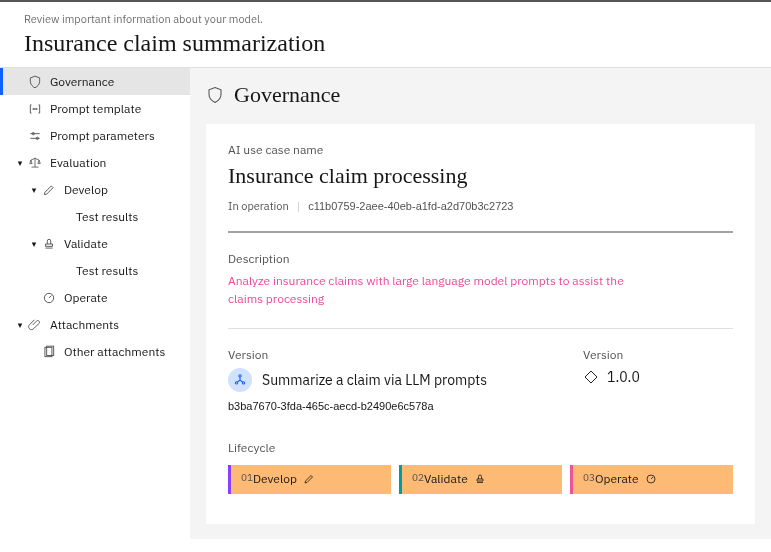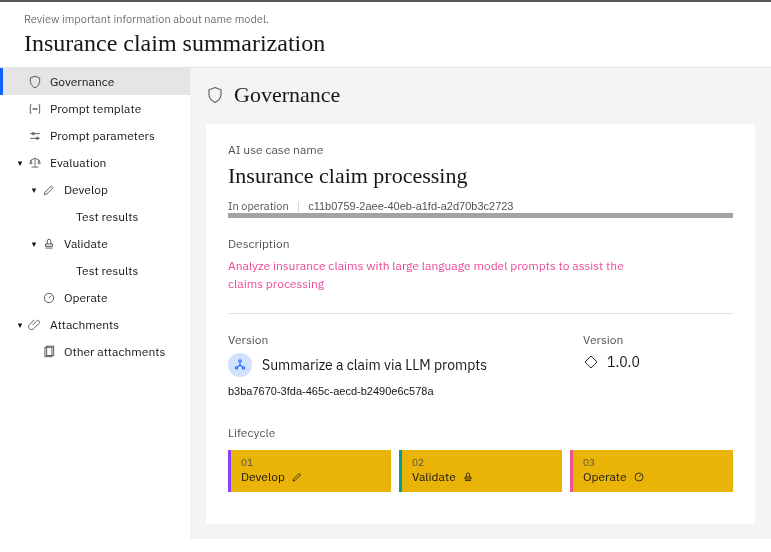--- a/index.html
+++ b/index.html
@@ -16,52 +16,52 @@
   .sidebar-item .icon { width: 16px; text-align: center; margin-right: 6px; color: #525252; }
   .sidebar-item.indent1 { padding-left: 28px; }
   .sidebar-item.indent2 { padding-left: 76px; }
   .main { flex: 1; background: #f4f4f4; border-top: 1px solid #e0e0e0; overflow: auto; }
   .section-head { display: flex; align-items: center; padding: 14px 16px 6px 16px; }
   .section-head .icon { width: 18px; height: 18px; margin-right: 10px; color: #525252; }
   .section-head h2 { font-size: 22px; font-weight: 300; font-family: Georgia, "Times New Roman", serif; }
   .card { background: #fff; margin: 10px 16px 0 16px; padding: 18px 22px; min-height: 400px; }
   .field-label { font-size: 12px; color: #525252; margin-bottom: 6px; }
   .usecase-title { font-size: 22px; font-weight: 400; font-family: Georgia, "Times New Roman", serif; margin-bottom: 10px; }
-  .meta-row { display: flex; align-items: center; font-size: 11px; color: #525252; border-bottom: 5px solid #a3a3a3; }
+  .meta-row { display: flex; align-items: center; font-size: 11px; color: #525252; padding-bottom: 18px; border-bottom: 2px solid #a3a3a3; }
   .meta-row .sep { margin: 0 8px; color: #c6c6c6; }
   .mono { font-family: Liberation Sans, sans-serif; font-size: 11px; }
   .desc-block { padding: 18px 0 20px 0; border-bottom: 1px solid #e0e0e0; }
   .desc-text { font-size: 12px; color: #ec4899; line-height: 1.5; max-width: 420px; }
   .ap-row { display: flex; padding: 18px 0 0 0; }
   .ap-left { flex: 1; }
   .ap-right { width: 150px; }
   .approach-line { display: flex; align-items: center; margin-top: 6px; }
   .ap-icon { width: 24px; height: 24px; border-radius: 50%; background: #d0e2ff; display: flex; align-items: center; justify-content: center; color: #0f62fe; margin-right: 10px; font-size: 12px; }
   .approach-name { font-size: 14px; color: #161616; }
   .approach-id { margin-top: 8px; }
   .version-line { display: flex; align-items: center; margin-top: 6px; }
   .ver-icon { margin-right: 8px; color: #161616; }
   .version-val { font-size: 14px; }
   .lifecycle-label { font-size: 12px; color: #525252; margin-top: 28px; margin-bottom: 10px; }
   .lifecycle { display: flex; gap: 8px; }
-  .life-step { flex: 1; background: #eab308; padding: 6px 10px 8px 10px; border-left: 3px solid #888; display: flex; flex-direction: column; }
+  .life-step { flex: 1; background: #fdba74; padding: 6px 10px 8px 10px; border-left: 3px solid #888; display: flex; flex-direction: row; }
   .life-step.s1 { border-left-color: #8a3ffc; }
   .life-step.s2 { border-left-color: #009d9a; }
   .life-step.s3 { border-left-color: #ee5396; }
   .life-num { font-size: 10px; color: #525252; }
   .life-name { font-size: 12px; color: #161616; display: flex; align-items: center; gap: 6px; }
   svg { display: block; }
 </style>
 </head>
 <body>
 
 <div class="topbar"></div>
 
 <div class="header">
-  <div class="subtitle">Review important information about name model.</div>
+  <div class="subtitle">Review important information about your model.</div>
   <div class="title">Insurance claim summarization</div>
 </div>
 
 <div class="page">
 
   <div class="sidebar">
     <div class="sidebar-item active">
       <span class="chev"></span>
       <span class="icon">
         <svg width="14" height="14" viewBox="0 0 24 24" fill="none" stroke="currentColor" stroke-width="1.6">

